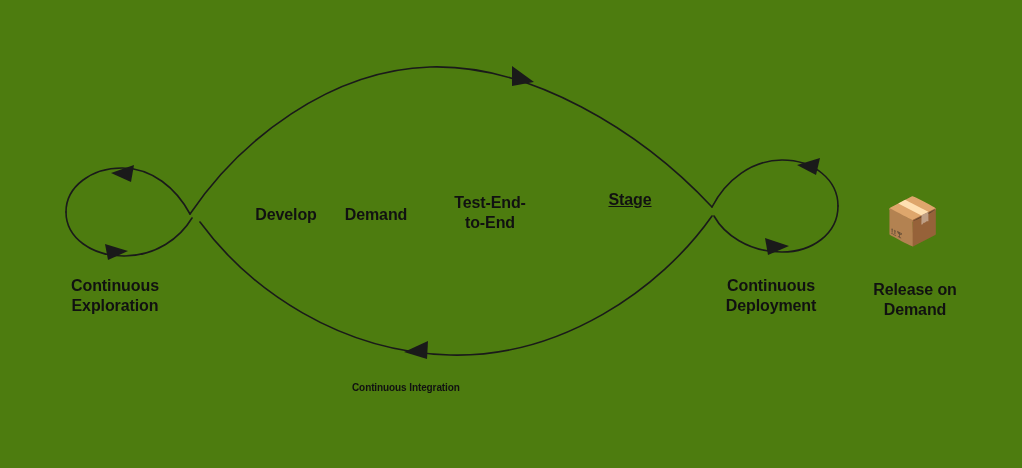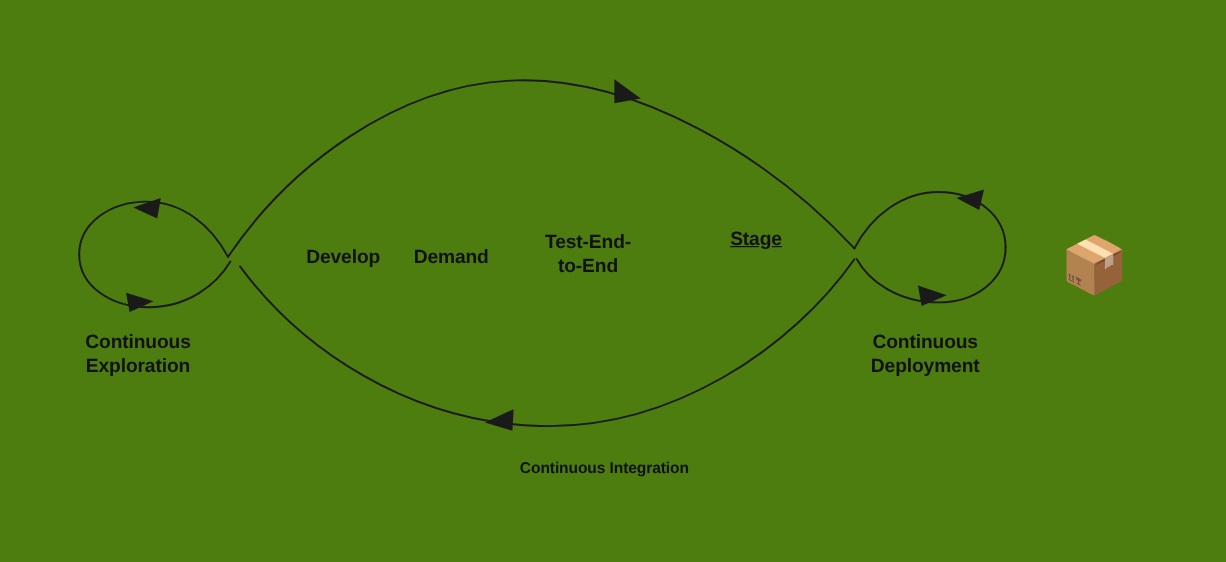--- a/index.html
+++ b/index.html
@@ -37,22 +37,22 @@
   }
   .stage-label {
     font-size: 16px;
     text-align: center;
   }
   .loop-label {
     font-size: 16px;
     text-align: center;
   }
   .pipeline-label {
-    font-size: 13px;
-    text-align: right;
+    font-size: 10px;
+    text-align: left;
   }
   .icon-box {
     position: absolute;
     font-size: 46px;
     line-height: 1;
     text-align: center;
     user-select: none;
   }
   
   #label-develop      { left: 232px; top: 205px; width: 108px; }
@@ -111,14 +111,16 @@
   <div class="label loop-label" id="label-ce">Continuous
 Exploration</div>
 
   <div class="label loop-label" id="label-cd">Continuous
 Deployment</div>
 
   <div class="label pipeline-label" id="label-ci">Continuous Integration</div>
 
   <div class="icon-box" id="icon-package">📦</div>
 
+  <div class="label loop-label" id="label-rod">Release on
+Demand</div>
 
 </div>
 
 </body></html>

